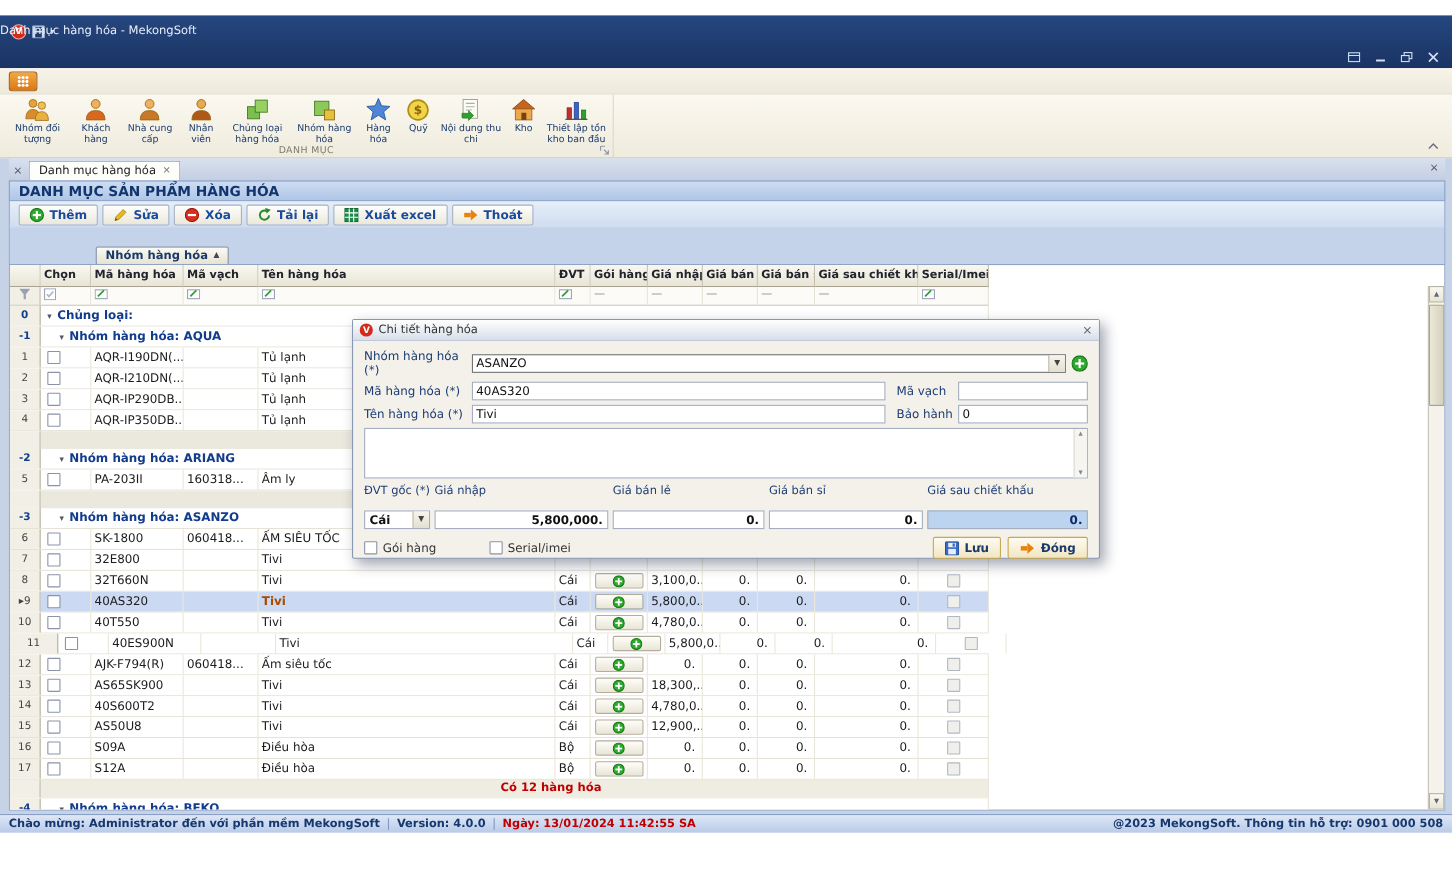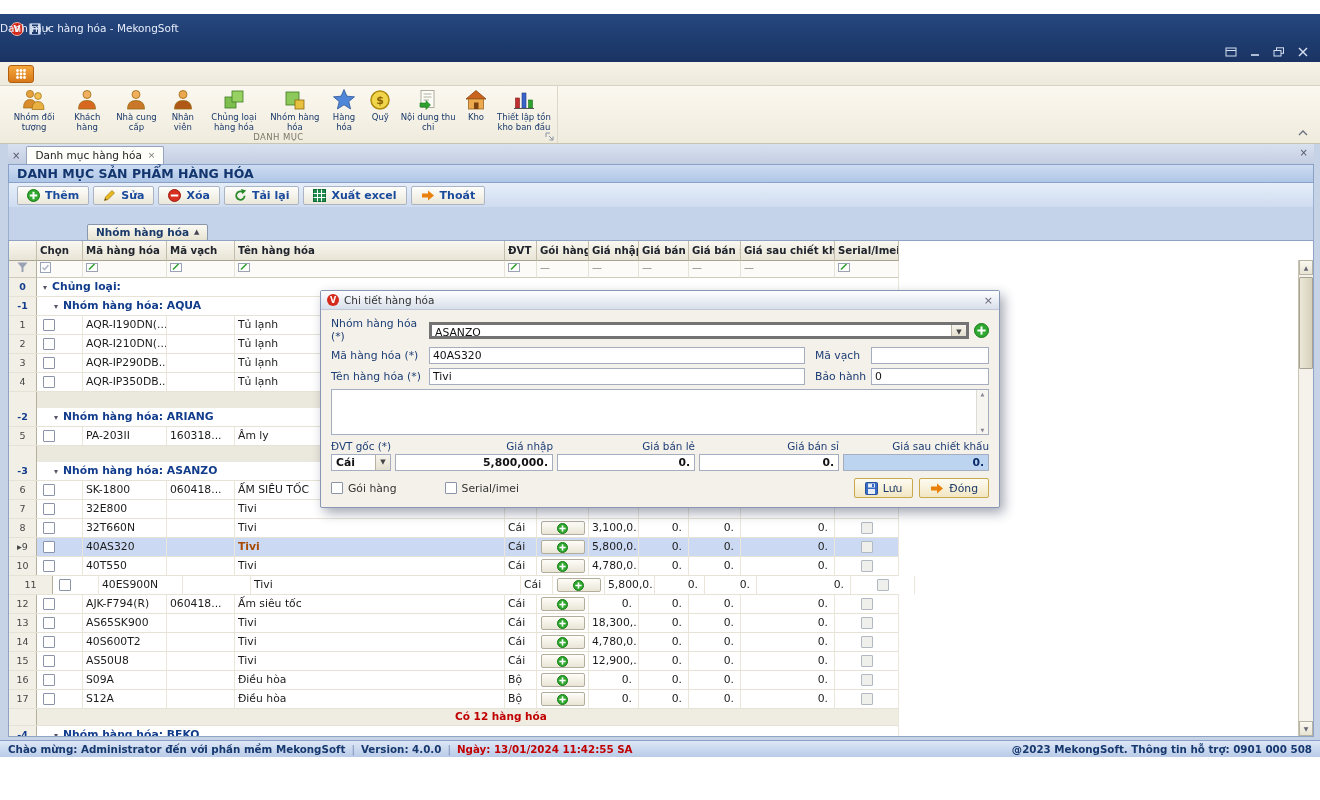--- a/index.html
+++ b/index.html
@@ -129,45 +129,45 @@
   .dlg-title-text { font-size:10.5px; color:#333; margin-left:5px; }
   .dlg-close { margin-left:auto; color:#667; font-size:11px; }
   .dlg-body { padding:7px 10px 6px; }
   .frow { display:flex; align-items:center; margin-bottom:4px; font-size:10.8px; color:#1c3c74; }
   .frow label { flex:0 0 98px; }
   .lbl2 { flex:0 0 56px; margin-left:10px; }
   .inp { height:17px; line-height:15px; border:1px solid #a4aec0; background:#fff; font-size:10.8px;
     color:#111; padding:0 3px; overflow:hidden; white-space:nowrap; }
   .inp.grow { flex:1; }
   .inp.w2 { flex:0 0 118px; }
-  .combo { position:relative; flex:1; height:17px; border:3px solid #737373; background:#fff;
+  .combo { position:relative; flex:1; height:17px; border:1px solid #737373; background:#fff;
     font-size:10.8px; color:#111; line-height:15px; padding:0 18px 0 3px; }
   .combo-arrow { position:absolute; right:0; top:0; bottom:0; width:15px; background:linear-gradient(#f6f4ec,#e4e0d0);
     border-left:1px solid #b8b2a2; font-size:7px; color:#444; text-align:center; line-height:15px; }
   .plus-round { display:inline-flex; margin-left:5px; }
   .mota-lbl { font-size:10.8px; color:#1c3c74; margin:1px 0 3px; }
   .mota { position:relative; height:46px; border:1px solid #a4aec0; background:#fff; margin-bottom:5px; }
   .mota-sb { position:absolute; right:0; top:0; bottom:0; width:12px; border-left:1px solid #dcdcd4;
     background:#f6f5f0; font-size:5px; color:#889; text-align:center; }
   .mota-sb .dn { position:absolute; bottom:1px; left:0; width:100%; }
   .mota-sb .up { position:absolute; top:1px; left:0; width:100%; }
   .prow { display:flex; gap:4px; font-size:10.4px; color:#1c3c74; }
-  .prow.lbls { margin-bottom:2px;text-align:right; }
+  .prow.lbls { margin-bottom:12px; }
   .pc0 { flex:0 0 60px; } .pc1 { flex:0 0 158px; } .pc2 { flex:0 0 138px; } .pc3 { flex:0 0 140px; } .pc4 { flex:0 0 146px; }
   .pinp { height:17px; line-height:15px; border:1px solid #a4aec0; background:#fff; font-size:10.8px;
     font-weight:bold; color:#111; text-align:right; padding:0 4px; }
   .pinp.focus { background:#bcd4f0; color:#0a2a6a; }
   .dvt-combo { position:relative; height:17px; border:1px solid #a4aec0; background:#fff; font-size:10.8px;
     font-weight:bold; color:#111; line-height:15px; padding:0 14px 0 4px; }
   .brow { display:flex; align-items:center; margin-top:7px; font-size:10.8px; color:#333; }
   .brow .cblbl { margin-left:5px; }
   .ck2 { margin-left:48px; }
   .dbtn { display:inline-flex; align-items:center; gap:5px; height:20px; padding:0 10px; margin-left:6px;
     background:linear-gradient(#fdfbf2,#f2e6c2); border:1px solid #c9a94e; border-radius:2px;
-    font-size:10.8px; font-weight:normal; color:#1a3a6b; }
+    font-size:10.8px; font-weight:bold; color:#1a3a6b; }
   .dbtns { margin-left:auto; display:flex; }
   .ic { display:inline-flex; align-items:center; }
 </style>
 </head>
 <body>
 
 <div class="app">
 
   <div class="titlebar">
     <div class="qat">

